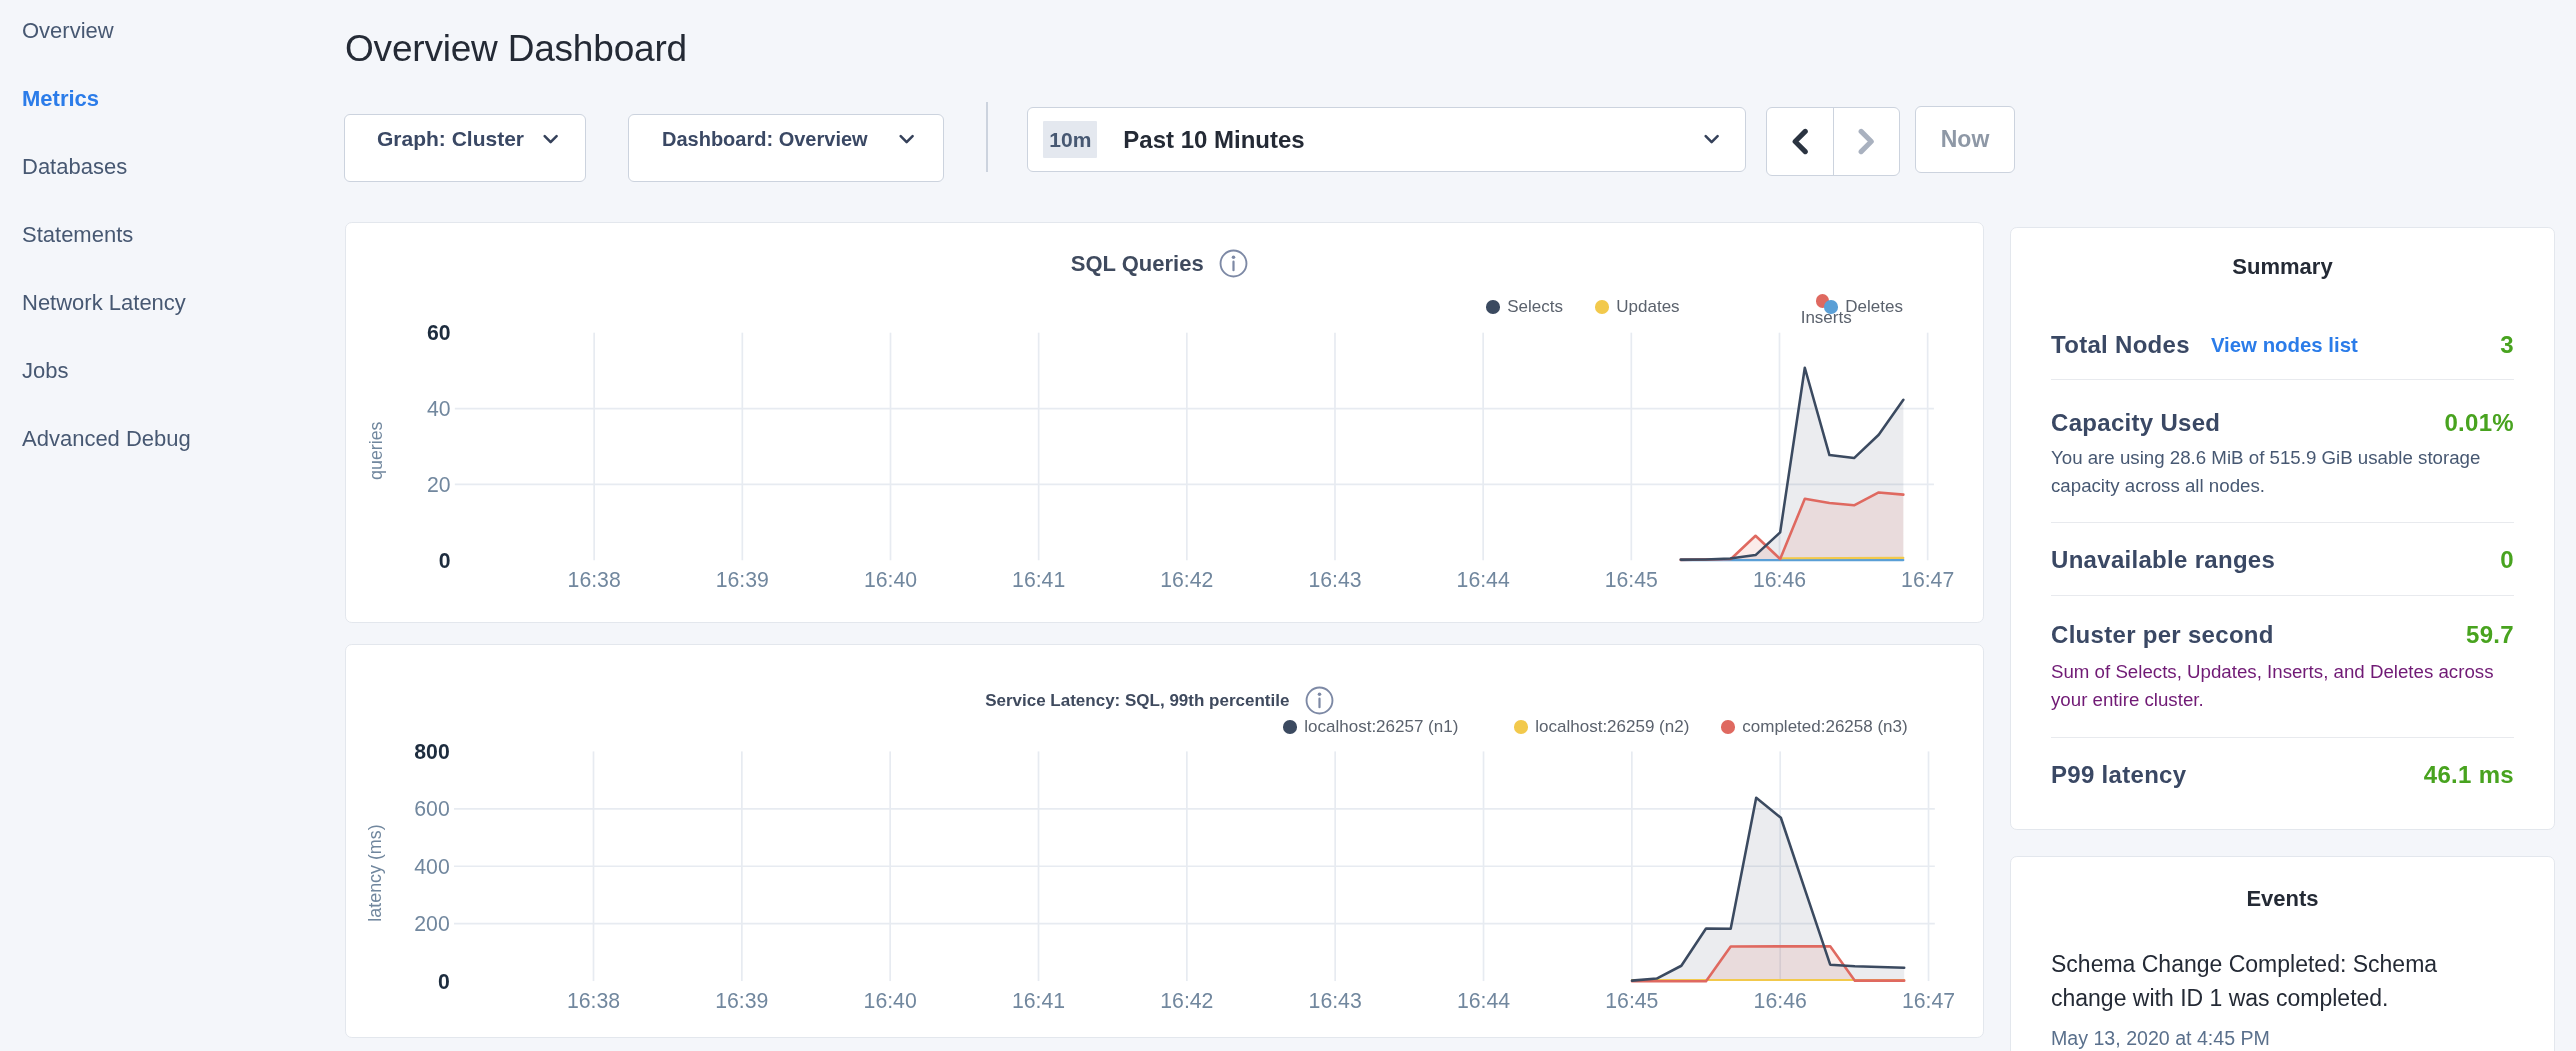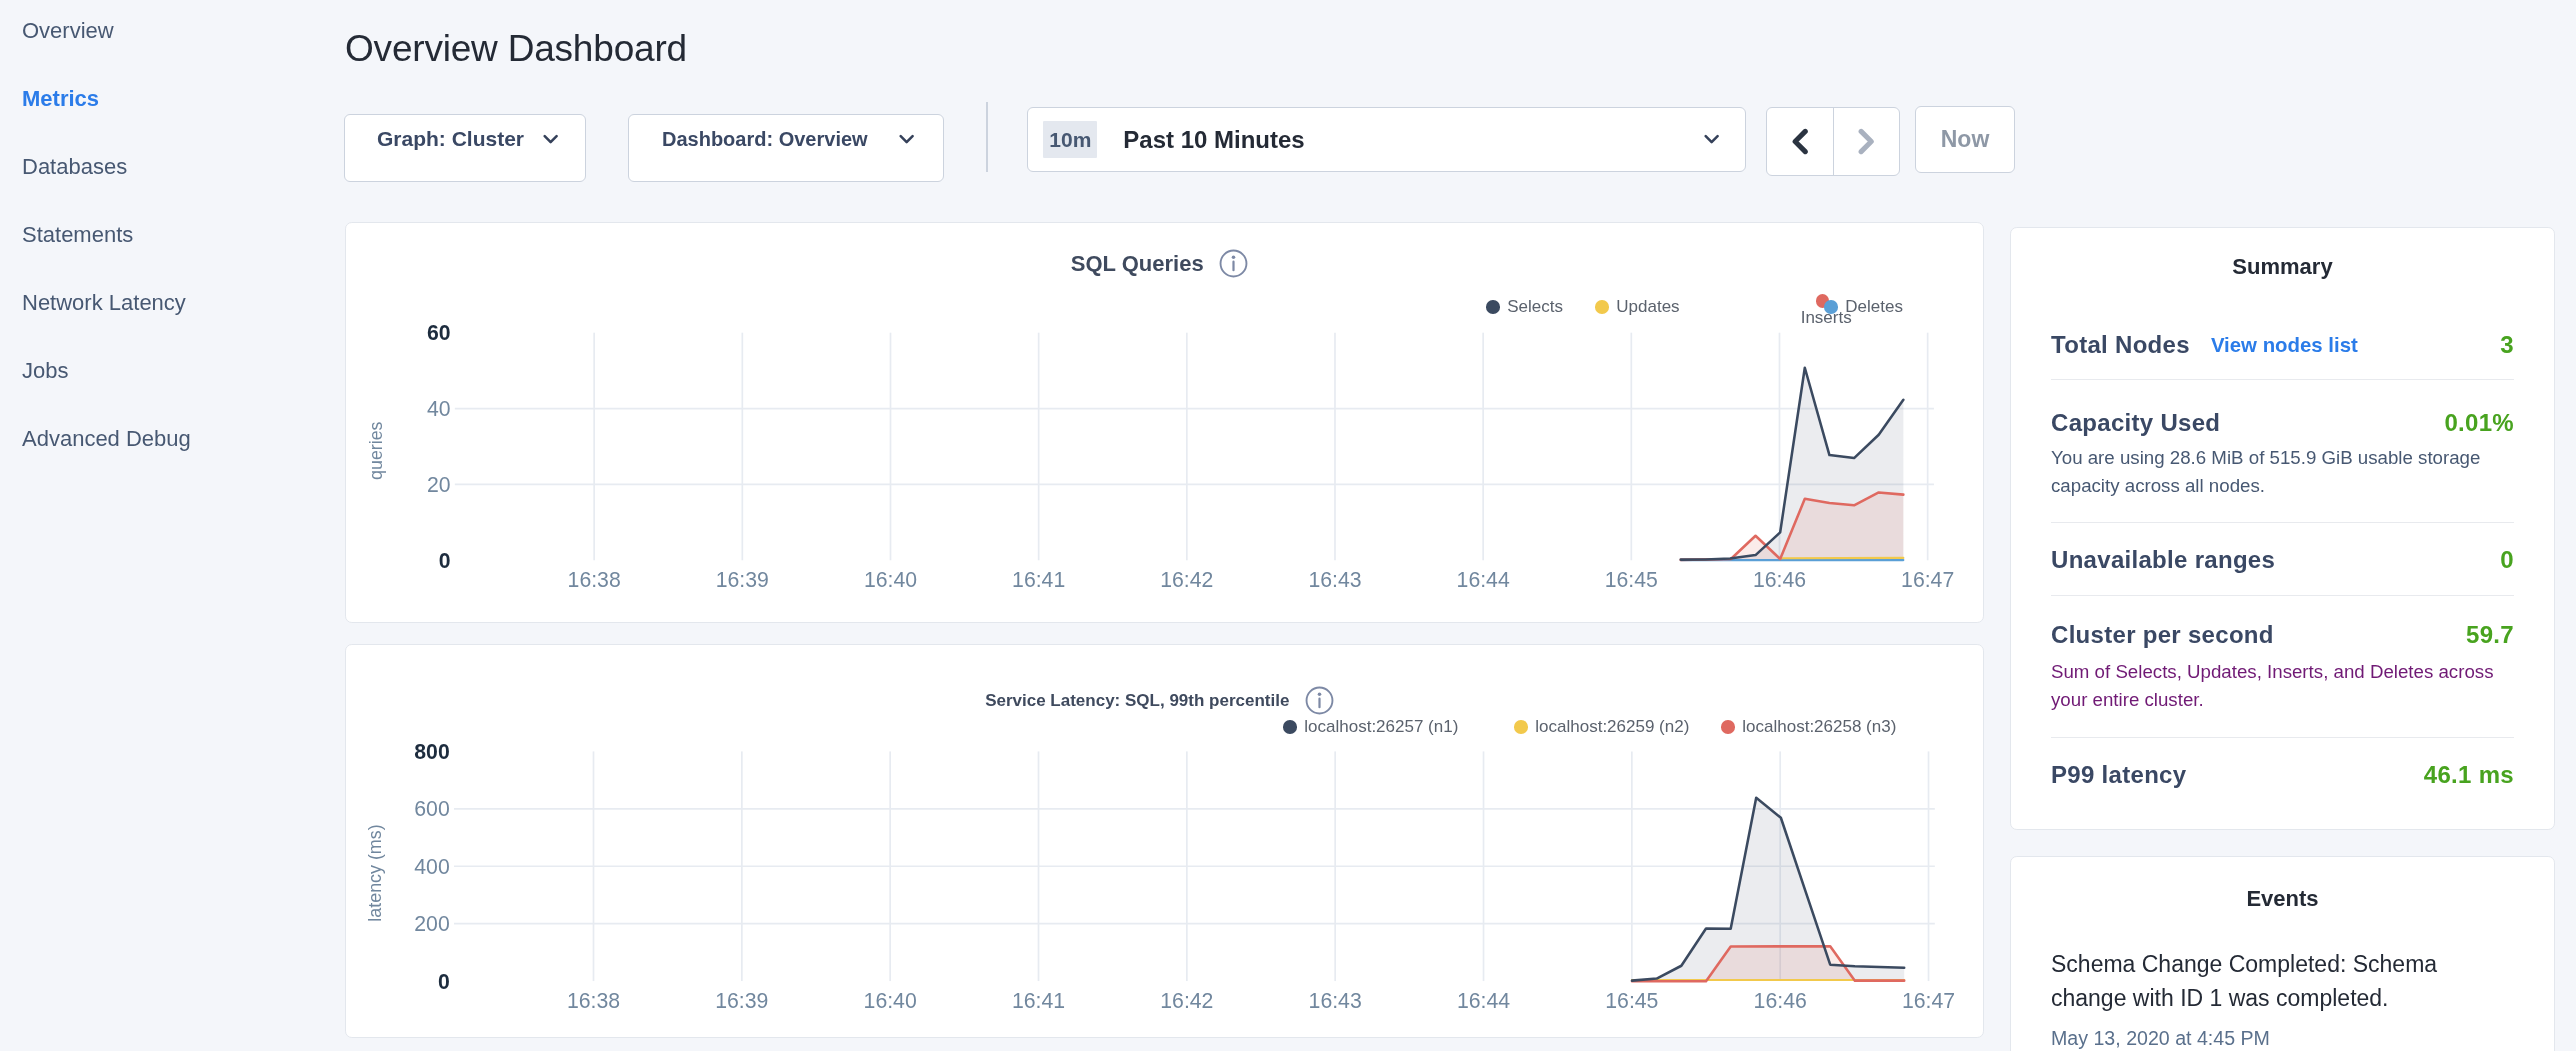--- a/index.html
+++ b/index.html
@@ -167,21 +167,21 @@
 <div style="position:absolute;left:937px;top:69px;height:25.5px;display:flex;align-items:center;">
         <span style="width:13.6px;height:13.6px;border-radius:50%;background:#3b4a60;flex:none;"></span>
         <span style="margin-left:7.7px;font-size:17px;color:#5b626d;white-space:nowrap;">localhost:26257 (n1)</span>
       </div>
 <div style="position:absolute;left:1168px;top:69px;height:25.5px;display:flex;align-items:center;">
         <span style="width:13.6px;height:13.6px;border-radius:50%;background:#f2c94c;flex:none;"></span>
         <span style="margin-left:7.7px;font-size:17px;color:#5b626d;white-space:nowrap;">localhost:26259 (n2)</span>
       </div>
 <div style="position:absolute;left:1375px;top:69px;height:25.5px;display:flex;align-items:center;">
         <span style="width:13.6px;height:13.6px;border-radius:50%;background:#df6960;flex:none;"></span>
-        <span style="margin-left:7.7px;font-size:17px;color:#5b626d;white-space:nowrap;">localhost:26258 (n3)</span>
+        <span style="margin-left:7.7px;font-size:17px;color:#5b626d;white-space:nowrap;">completed:26258 (n3)</span>
       </div>
 </div>
 <div class="card" style="left:2010px;top:227px;width:545px;height:603px;">
 <div style="position:absolute;left:0;right:0;top:26px;text-align:center;font-weight:bold;font-size:22px;color:#242a35;">Summary</div>
 <div style="position:absolute;left:40px;right:40px;top:101px;height:32px;display:flex;align-items:center;">
         <span style="font-weight:bold;font-size:24px;color:#3a4864;letter-spacing:0.3px;">Total Nodes</span>
         <span style="margin-left:21px;font-weight:bold;font-size:20.4px;color:#2b7ce9;">View nodes list</span>
         <span style="margin-left:auto;font-weight:bold;font-size:24px;color:#48a31f;letter-spacing:0.3px;">3</span>
       </div>
 <div style="position:absolute;left:40px;right:40px;top:151px;border-top:1.3px solid #e8eaee;"></div>

